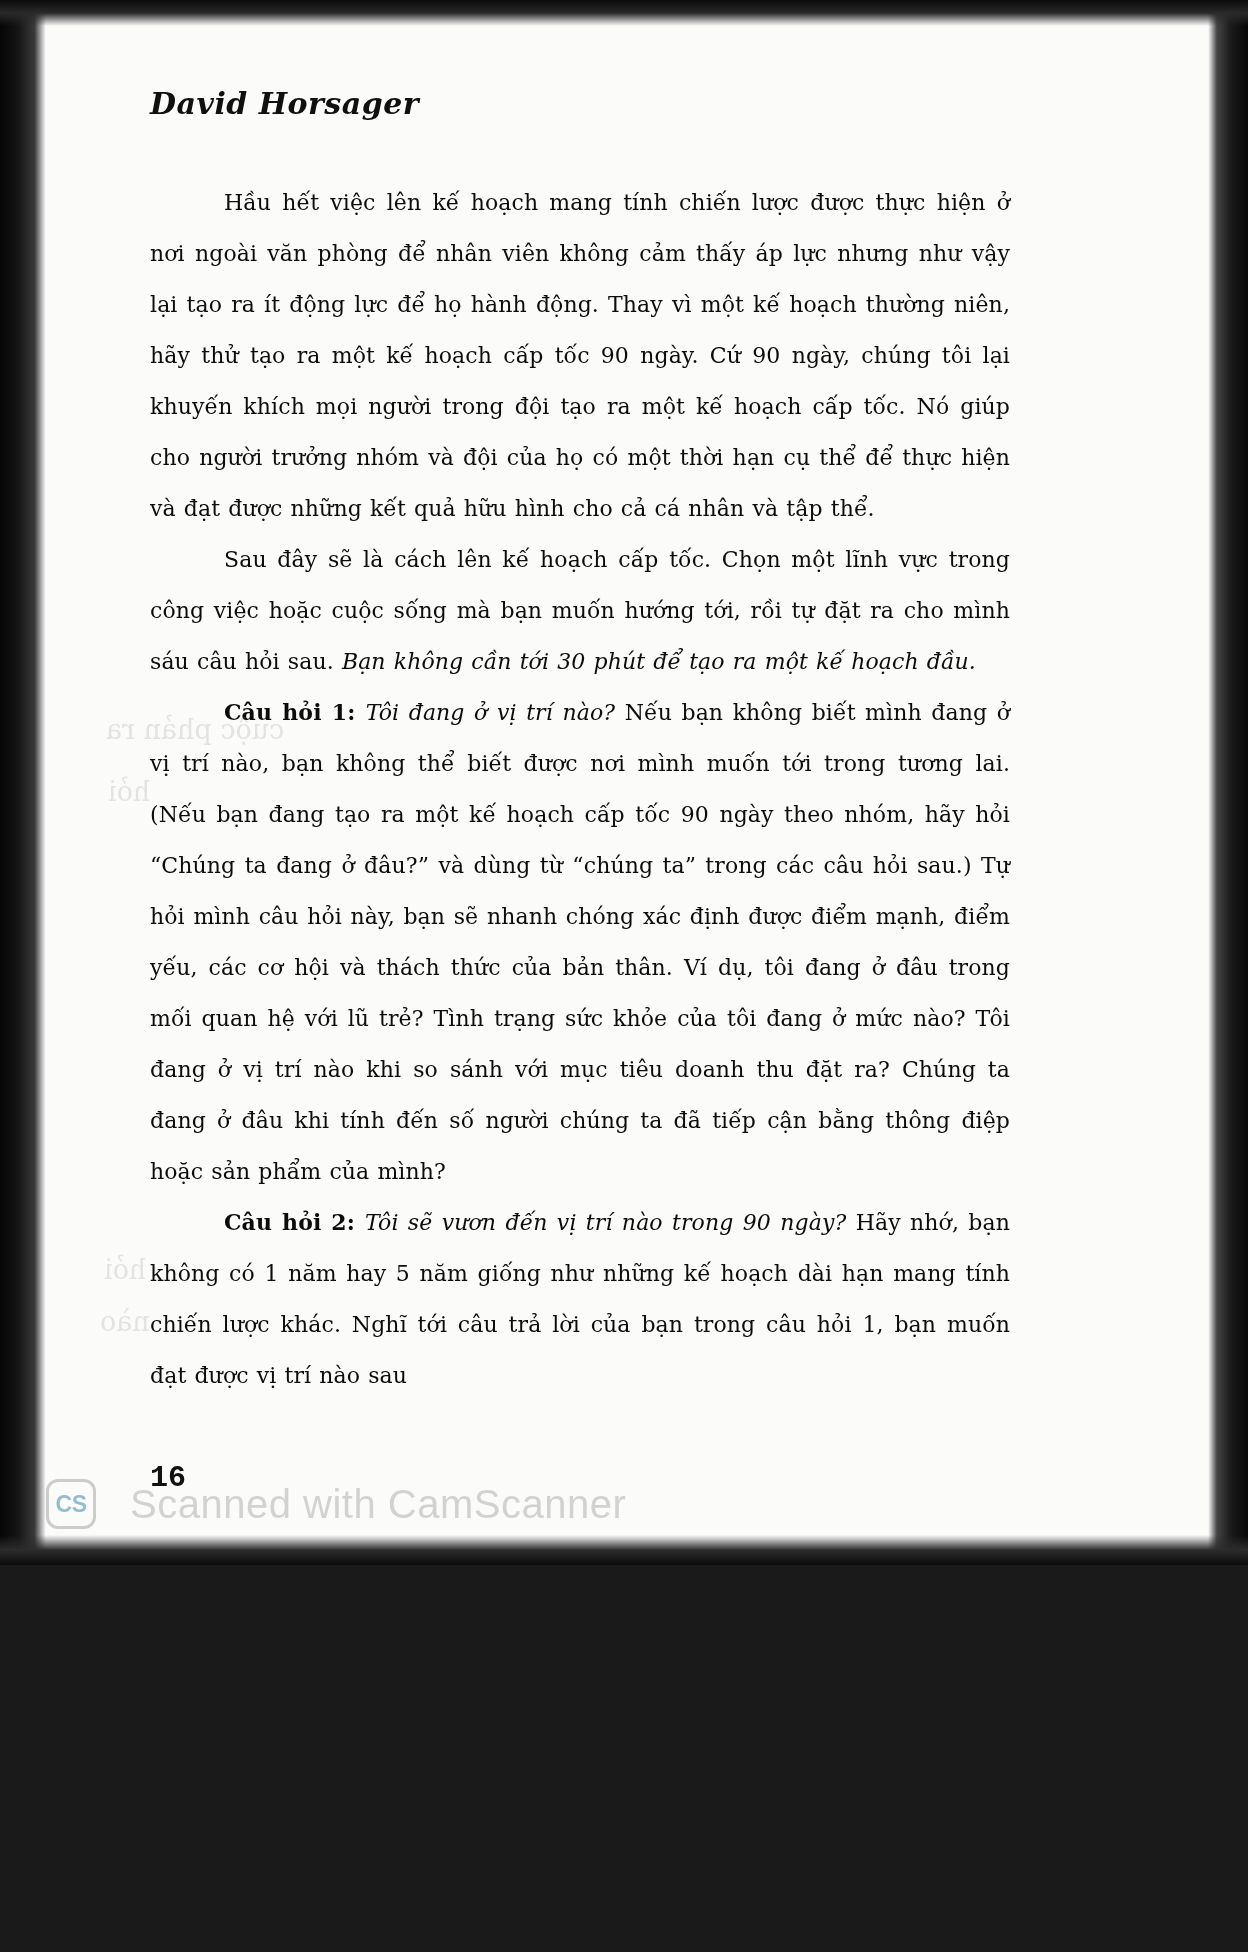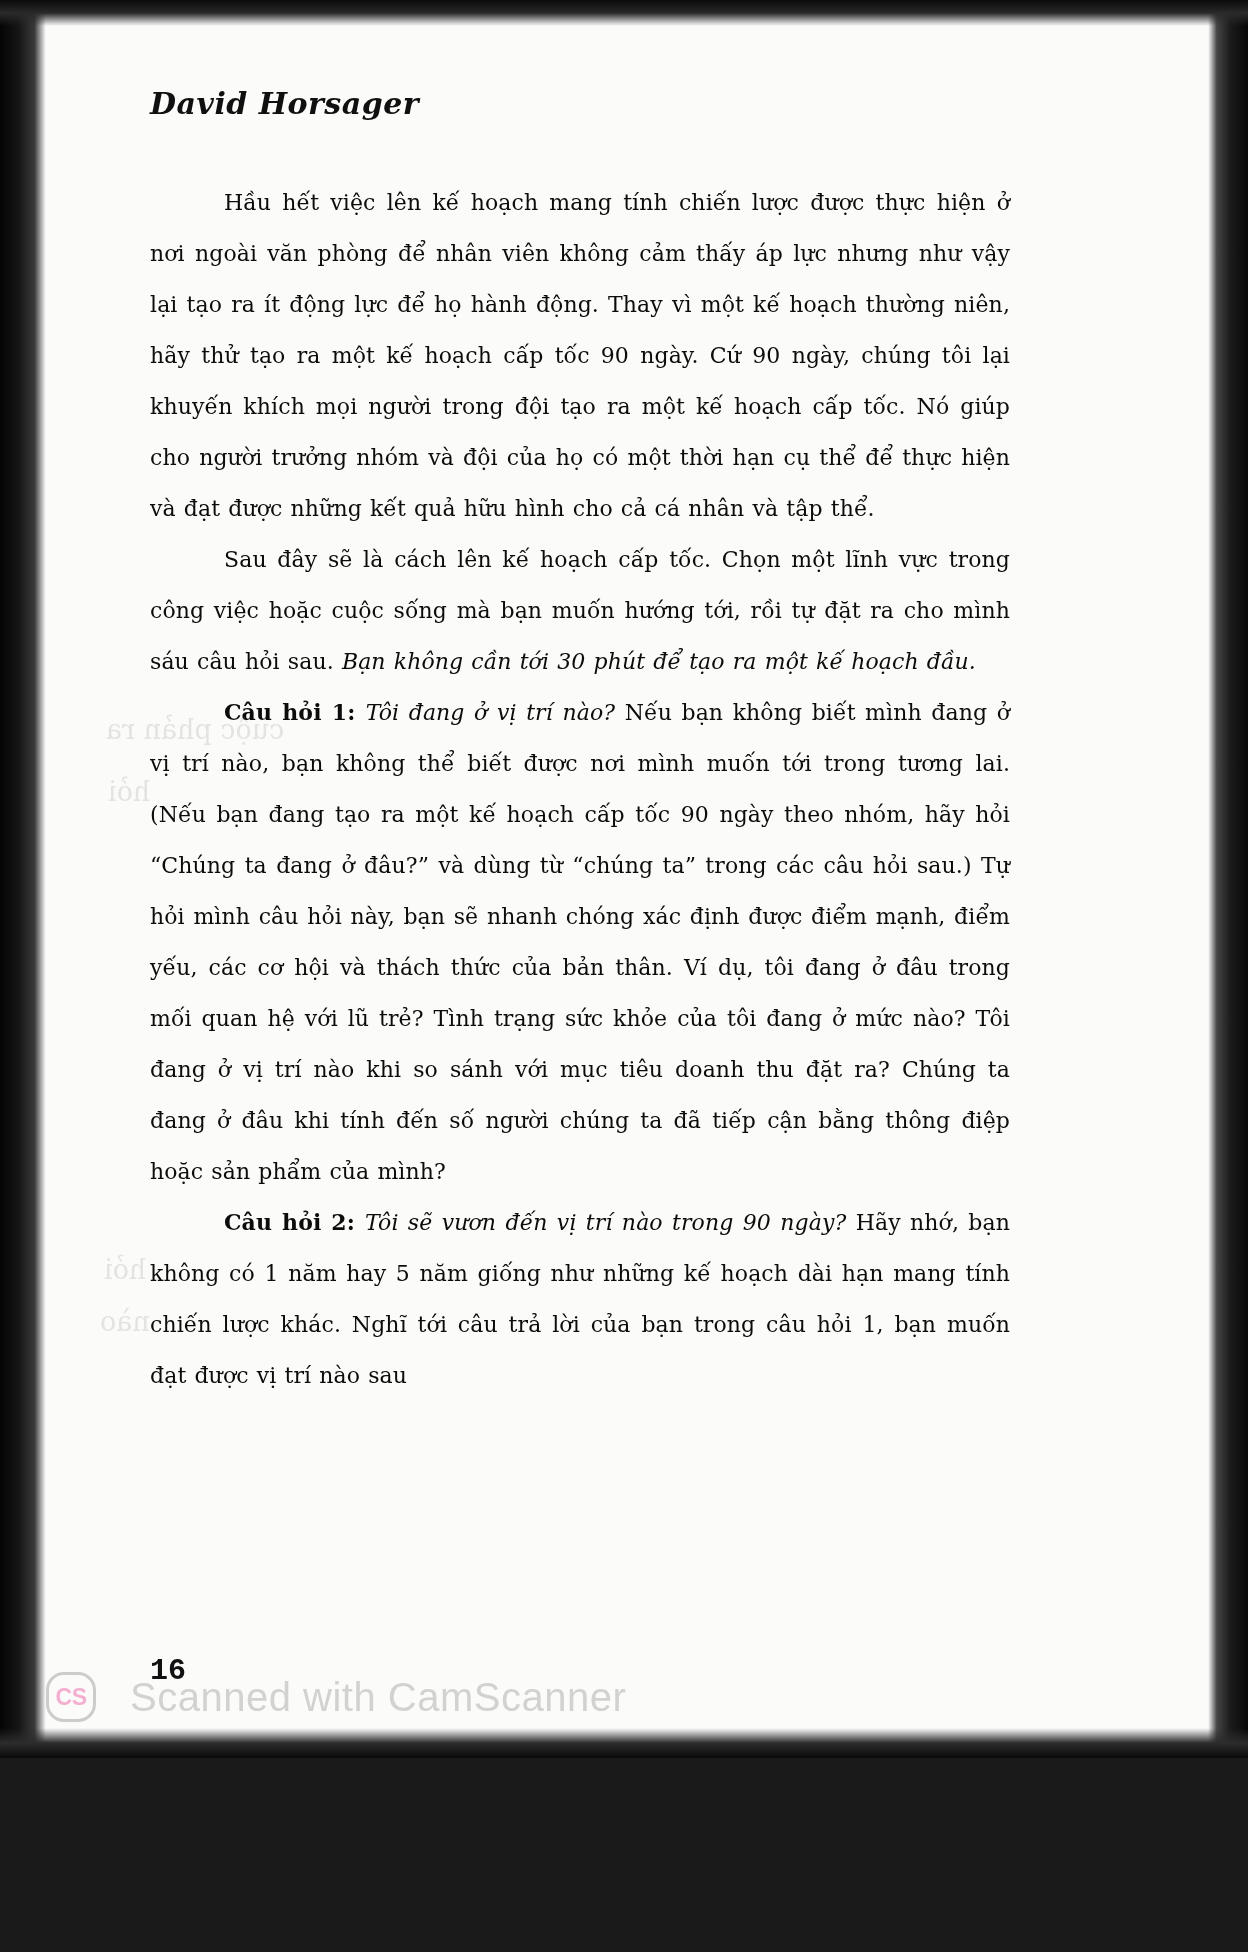--- a/index.html
+++ b/index.html
@@ -9,21 +9,21 @@
   }
   body {
     width: 1248px;
     height: 1952px;
     overflow: hidden;
     font-family: "Liberation Serif", serif;
   }
   .page {
     position: relative;
     width: 1248px;
-    height: 1758px;
+    height: 1565px;
     background: #ffffff;
     box-sizing: border-box;
     overflow: hidden;
   }
   
   .scan-edge-left {
     position: absolute;
     left: 0; top: 0; bottom: 0;
     width: 46px;
     background: linear-gradient(to right, #050505 0%, #151515 40%, #3a3a3a 75%, rgba(255,255,255,0) 100%);
@@ -111,22 +111,22 @@
     display: flex;
     align-items: center;
     gap: 14px;
     opacity: 0.42;
     pointer-events: none;
   }
   .watermark .cs-badge {
     width: 44px;
     height: 44px;
     border: 3px solid #8d8d8d;
-    border-radius: 18px;
-    color: #ec4899;
+    border-radius: 12px;
+    color: #0369a1;
     font-family: "Liberation Sans", sans-serif;
     font-weight: bold;
     font-size: 23px;
     display: flex;
     align-items: center;
     justify-content: center;
     letter-spacing: -0.5px;
   }
   .watermark .cs-text {
     color: #9a9a9a;

